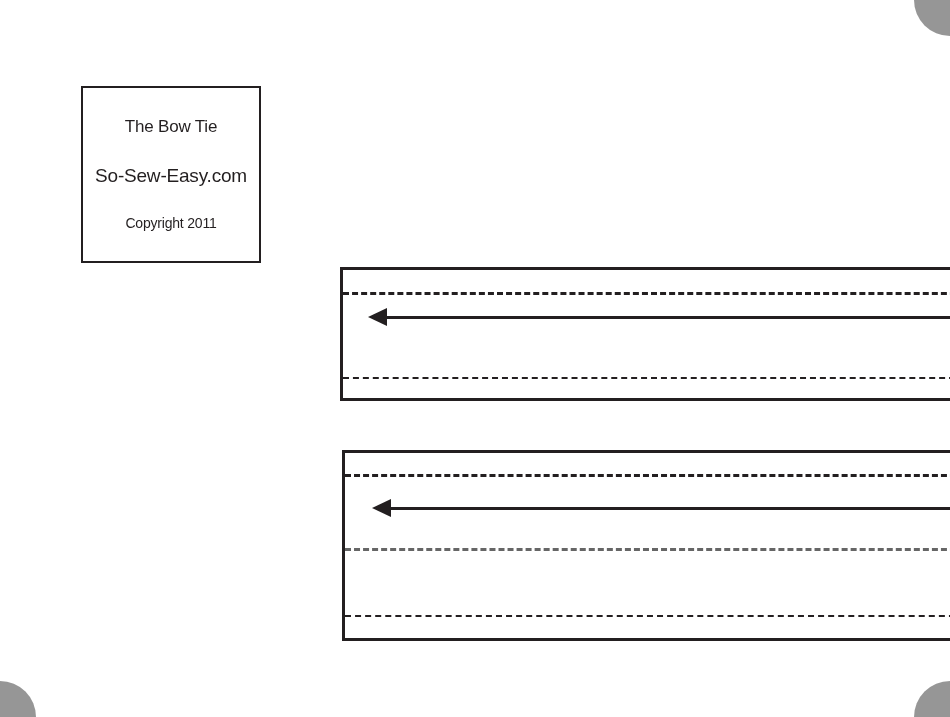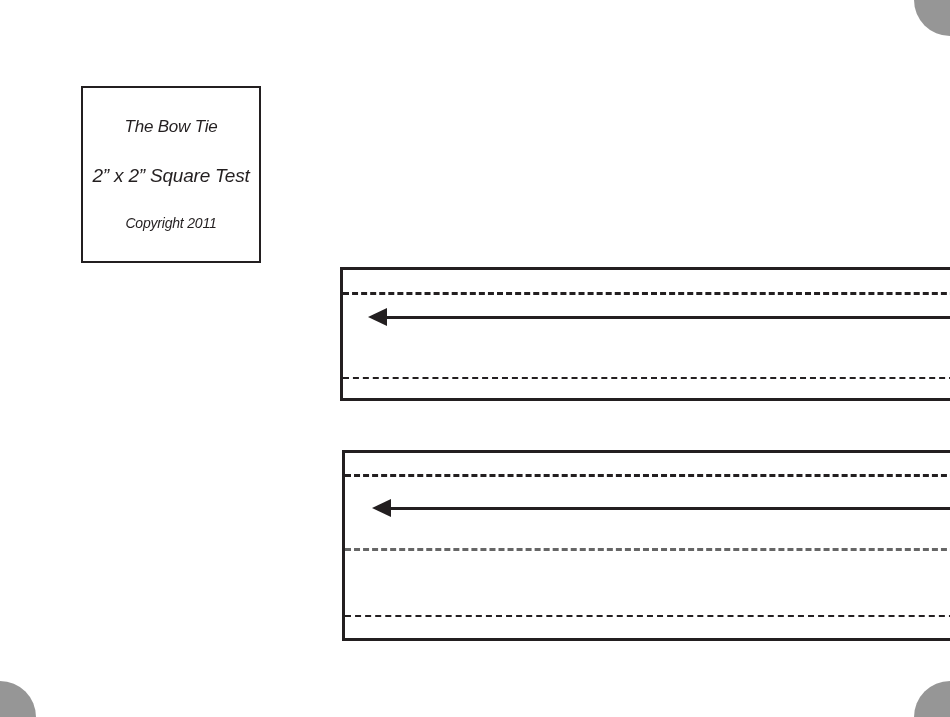--- a/index.html
+++ b/index.html
@@ -51,21 +51,20 @@
     align-items: center;
     justify-content: space-evenly;
     background: #ffffff;
   }
   .info-line {
     text-align: center;
     line-height: 1.05;
     white-space: nowrap;
     font-weight: 400;
     letter-spacing: -0.2px;
-    font-style: italic;
   }
   .info-line-1 { font-size: 17px; }
   .info-line-2 { font-size: 19px; }
   .info-line-3 { font-size: 19px; }
   .info-line-4 { font-size: 14px; }
 
   
   .piece {
     position: absolute;
     box-sizing: border-box;
@@ -138,21 +137,21 @@
 <body>
 
 <div id="page">
 
   <div class="corner-blob corner-tr"></div>
   <div class="corner-blob corner-bl"></div>
   <div class="corner-blob corner-br"></div>
 
   <div class="info-box">
     <div class="info-line info-line-1">The Bow Tie</div>
-    <div class="info-line info-line-2">2” x 2” Square Test</div>
+    <div class="info-line info-line-3">So-Sew-Easy.com</div>
     <div class="info-line info-line-4">Copyright 2011</div>
   </div>
 
   <div class="piece" id="piece-1">
     <div class="guide guide-bold" style="top:22px;"></div>
     <div class="arrow" id="arrow-1">
       <div class="head"></div>
       <div class="shaft"></div>
     </div>
     <div class="guide guide-thin" style="top:107px;"></div>

